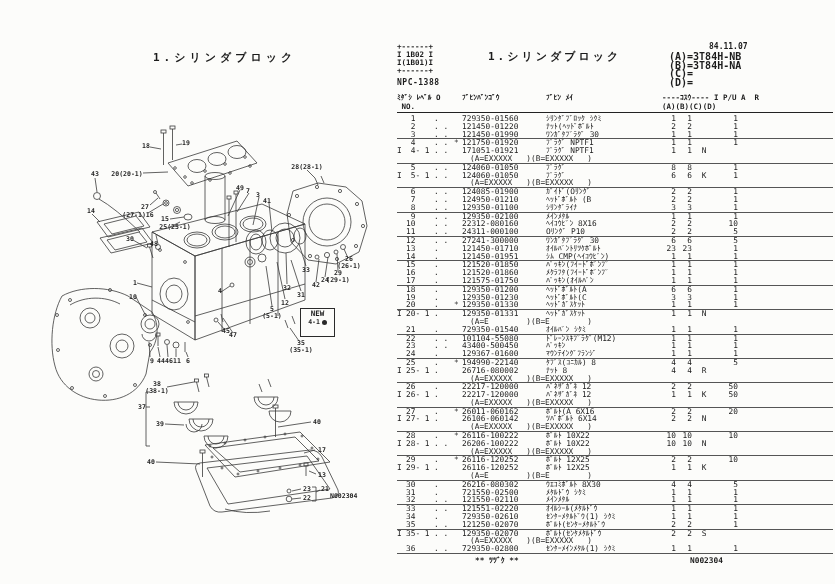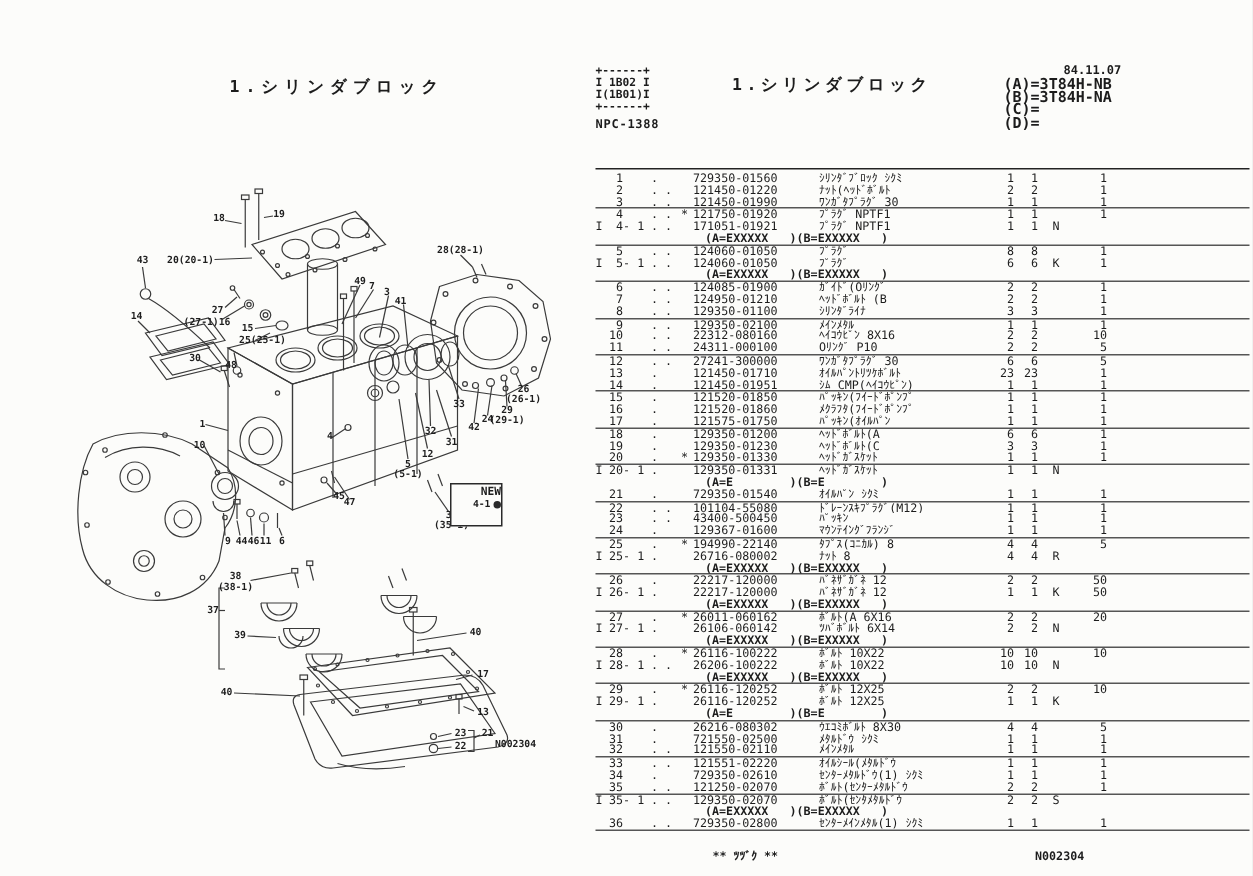--- a/index.html
+++ b/index.html
@@ -19,29 +19,29 @@
   .thead .s3{width:116px;overflow:hidden;}
   .thead .s4{flex:1;overflow:hidden;}
   .headrule{position:absolute;left:397px;top:112px;width:436px;height:1px;background:#222;}
   .rows{position:absolute;left:397px;top:115px;width:438px;font-size:7.8px;}
   .trow{display:flex;white-space:pre;height:7.8px;line-height:7.8px;}
   .trow span{display:block;overflow:visible;}
   .cf{width:9px;}  .cn{width:28px;} .cl{width:20px;} .cs{width:8px;}
   .cp{width:84px;} .cm{width:116px;overflow:hidden!important;}
   .ca{width:14px;text-align:right;} .cb{width:16px;text-align:right;}
   .cg{width:24px;text-align:center;} .cu{width:22px;text-align:right;}
-  .tnote{height:7.8px;line-height:7.8px;padding-left:73px;white-space:pre;font-weight:bold;}
+  .tnote{height:7.8px;line-height:7.8px;padding-left:73px;white-space:pre;}
   .rule{height:1px;background:#555;width:436px;}
-  .tfoot{position:relative;height:10px;margin-top:12px;white-space:pre;font-weight:bold;}
+  .tfoot{position:relative;height:10px;margin-top:2px;white-space:pre;font-weight:bold;}
   .tfoot .f1{position:absolute;left:78px;}
   .tfoot .f2{position:absolute;left:293px;}
   .callout{position:absolute;transform:translate(-50%,-50%);font-size:6.5px;line-height:6.8px;
            white-space:pre-line;text-align:center;font-weight:bold;color:#1e1e1e;}
-  .newbox{position:absolute;left:300px;top:322px;width:33px;height:27px;border:1.2px solid #2a2a2a;
-          text-align:right;background:#fcfcfa;}
+  .newbox{position:absolute;left:300px;top:308px;width:33px;height:27px;border:1.2px solid #2a2a2a;
+          text-align:center;background:#fcfcfa;}
   .newbox .nl{font-size:7.5px;font-weight:bold;line-height:9px;}
   .newbox .ni{font-size:6.5px;font-weight:bold;line-height:8px;}
   .newbox .dot{display:inline-block;width:5px;height:5px;border-radius:50%;background:#2a2a2a;vertical-align:middle;margin-left:2px;}
   .dsheet{position:absolute;left:330px;top:492px;font-size:6.5px;font-weight:bold;}
 </style>
 </head>
 <body>
 
 <div class="page">
 
@@ -352,20 +352,32 @@
 +------+</div>
   <div class="npc">NPC-1388</div>
   <div class="title-right">1.シリンダブロック</div>
   <div class="date">84.11.07</div>
   <div class="models">(A)=3T84H-NB
 (B)=3T84H-NA
 (C)=
 (D)=</div>
 
   <div class="thead">
+    <div class="hl">
+      <span class="s1">ﾐﾀﾞｼ ﾚﾍﾞﾙ O</span>
+      <span class="s2">ﾌﾞﾋﾝﾊﾞﾝｺﾞｳ</span>
+      <span class="s3">ﾌﾞﾋﾝ ﾒｲ</span>
+      <span class="s4">----ｺｽｳ---- I P/U A  R</span>
+    </div>
+    <div class="hl">
+      <span class="s1"> NO.</span>
+      <span class="s2"></span>
+      <span class="s3"></span>
+      <span class="s4">(A)(B)(C)(D)</span>
+    </div>
   </div>
   <div class="headrule"></div>
 
   <div class="rows" id="rows">
       <div class="trow"><span class="cf"></span><span class="cn"> 1</span><span class="cl">.</span><span class="cs"></span><span class="cp">729350-01560</span><span class="cm">ｼﾘﾝﾀﾞﾌﾞﾛｯｸ ｼｸﾐ</span><span class="ca">1</span><span class="cb">1</span><span class="cg"></span><span class="cu">1</span></div>
       <div class="trow"><span class="cf"></span><span class="cn"> 2</span><span class="cl">. .</span><span class="cs"></span><span class="cp">121450-01220</span><span class="cm">ﾅｯﾄ(ﾍｯﾄﾞﾎﾞﾙﾄ</span><span class="ca">2</span><span class="cb">2</span><span class="cg"></span><span class="cu">1</span></div>
       <div class="trow"><span class="cf"></span><span class="cn"> 3</span><span class="cl">. .</span><span class="cs"></span><span class="cp">121450-01990</span><span class="cm">ﾜﾝｶﾞﾀﾌﾟﾗｸﾞ 30</span><span class="ca">1</span><span class="cb">1</span><span class="cg"></span><span class="cu">1</span></div>
       <div class="rule"></div>
       <div class="trow"><span class="cf"></span><span class="cn"> 4</span><span class="cl">. .</span><span class="cs">*</span><span class="cp">121750-01920</span><span class="cm">ﾌﾟﾗｸﾞ NPTF1</span><span class="ca">1</span><span class="cb">1</span><span class="cg"></span><span class="cu">1</span></div>
       <div class="trow"><span class="cf">I</span><span class="cn"> 4- 1</span><span class="cl">. .</span><span class="cs"></span><span class="cp">171051-01921</span><span class="cm">ﾌﾟﾗｸﾞ NPTF1</span><span class="ca">1</span><span class="cb">1</span><span class="cg">N</span><span class="cu"></span></div>

